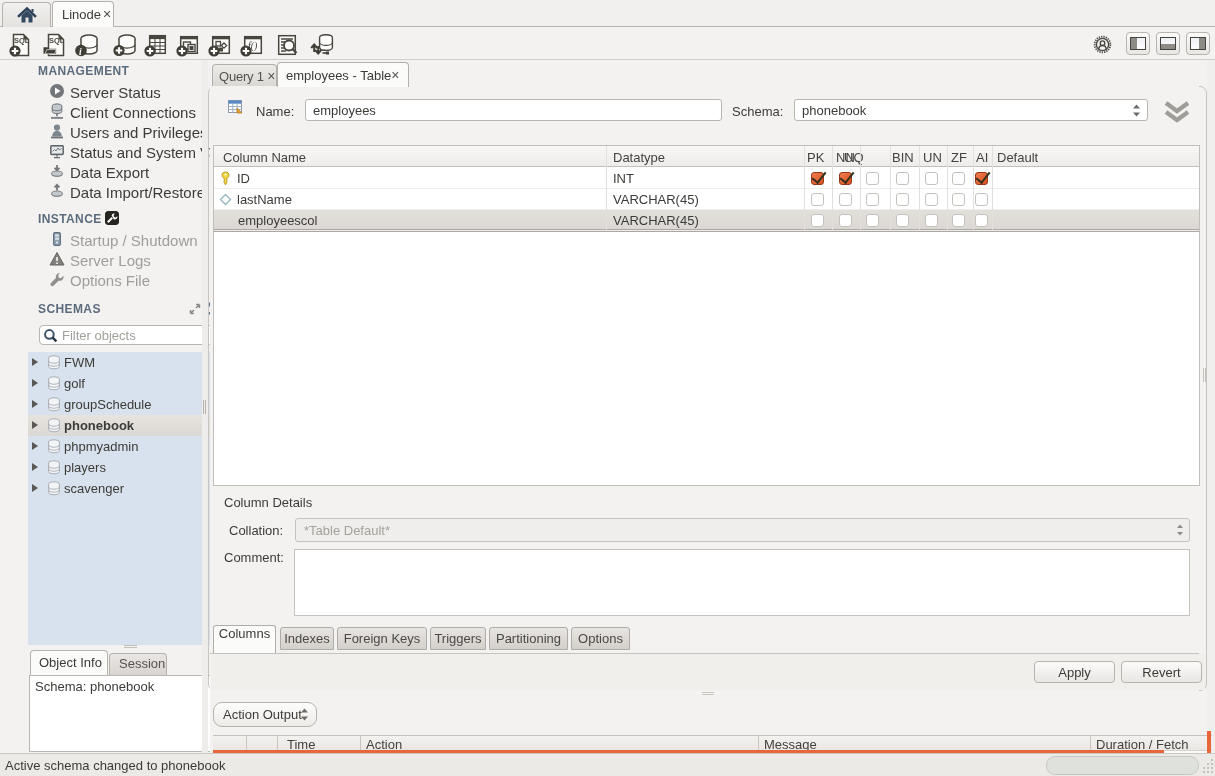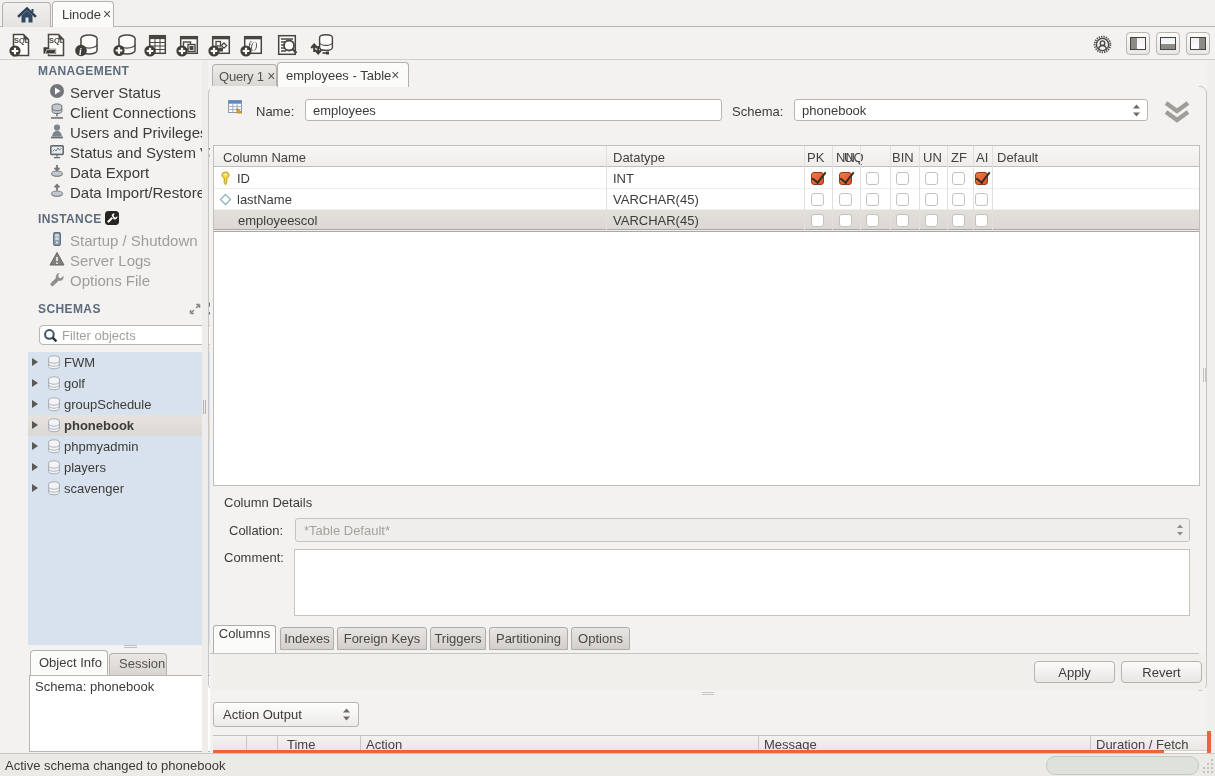--- a/index.html
+++ b/index.html
@@ -70,21 +70,21 @@
 #commLbl { position:absolute; left:14px; top:490px; }
 #commBox { position:absolute; left:84px; top:489px; width:896px; height:67px; background:#fff; border:1px solid #c6c2bd; }
 
 .btab { position:absolute; top:567px; height:23px; background:linear-gradient(#e8e5e2,#d3cfca); border:1px solid #b0aca7; border-radius:3px 3px 0 0; padding-top:3px; color:#4a4945; text-align:center; }
 #btabA { position:absolute; left:3px; top:565px; width:63px; height:28px; background:#fbfbfa; border:1px solid #b0aca7; border-bottom:none; border-radius:3px 3px 0 0; text-align:center; }
 #btline { position:absolute; left:0; top:593px; width:989px; height:1px; background:#c6c2bd; }
 
 #applybar { position:absolute; left:2px; top:594px; width:993px; height:36px; background:#f1efec; }
 .btn { position:absolute; top:7px; height:22px; background:linear-gradient(#fbfbfa,#e9e6e3); border:1px solid #b7b3ae; border-radius:4px; text-align:center; padding-top:3px; }
 
-#actsel { position:absolute; left:3px; top:642px; width:146px; height:25px; background:linear-gradient(#fdfdfc,#ecebe8); border:1px solid #b7b3ae; border-radius:3px; padding:4px 0 0 9px; }
+#actsel { position:absolute; left:3px; top:642px; width:104px; height:25px; background:linear-gradient(#fdfdfc,#ecebe8); border:1px solid #b7b3ae; border-radius:9px; padding:4px 0 0 9px; }
 #ahead { position:absolute; left:3px; top:675px; width:999px; height:17px; background:linear-gradient(#f4f2f0,#e9e6e3); border-top:1px solid #c6c2bd; border-bottom:1px solid #c6c2bd; }
 .ahv { position:absolute; top:0; width:1px; height:17px; background:#c9c6c2; }
 .ahlbl { position:absolute; top:1px; color:#44423e; }
 #hthumb { position:absolute; left:3px; top:690px; width:951px; height:4px; background:#e8663a; }
 
 #statusbar { left:0; top:753px; width:1215px; height:23px; background:#eceae7; border-top:1px solid #cbc7c3; }
 #statusbar .txt { position:absolute; left:5px; top:4px; }
 #spill { position:absolute; left:1046px; top:2px; width:153px; height:19px; background:#dee1dc; border:1px solid #c6c9c3; border-radius:9px; }
 </style>
 </head>

